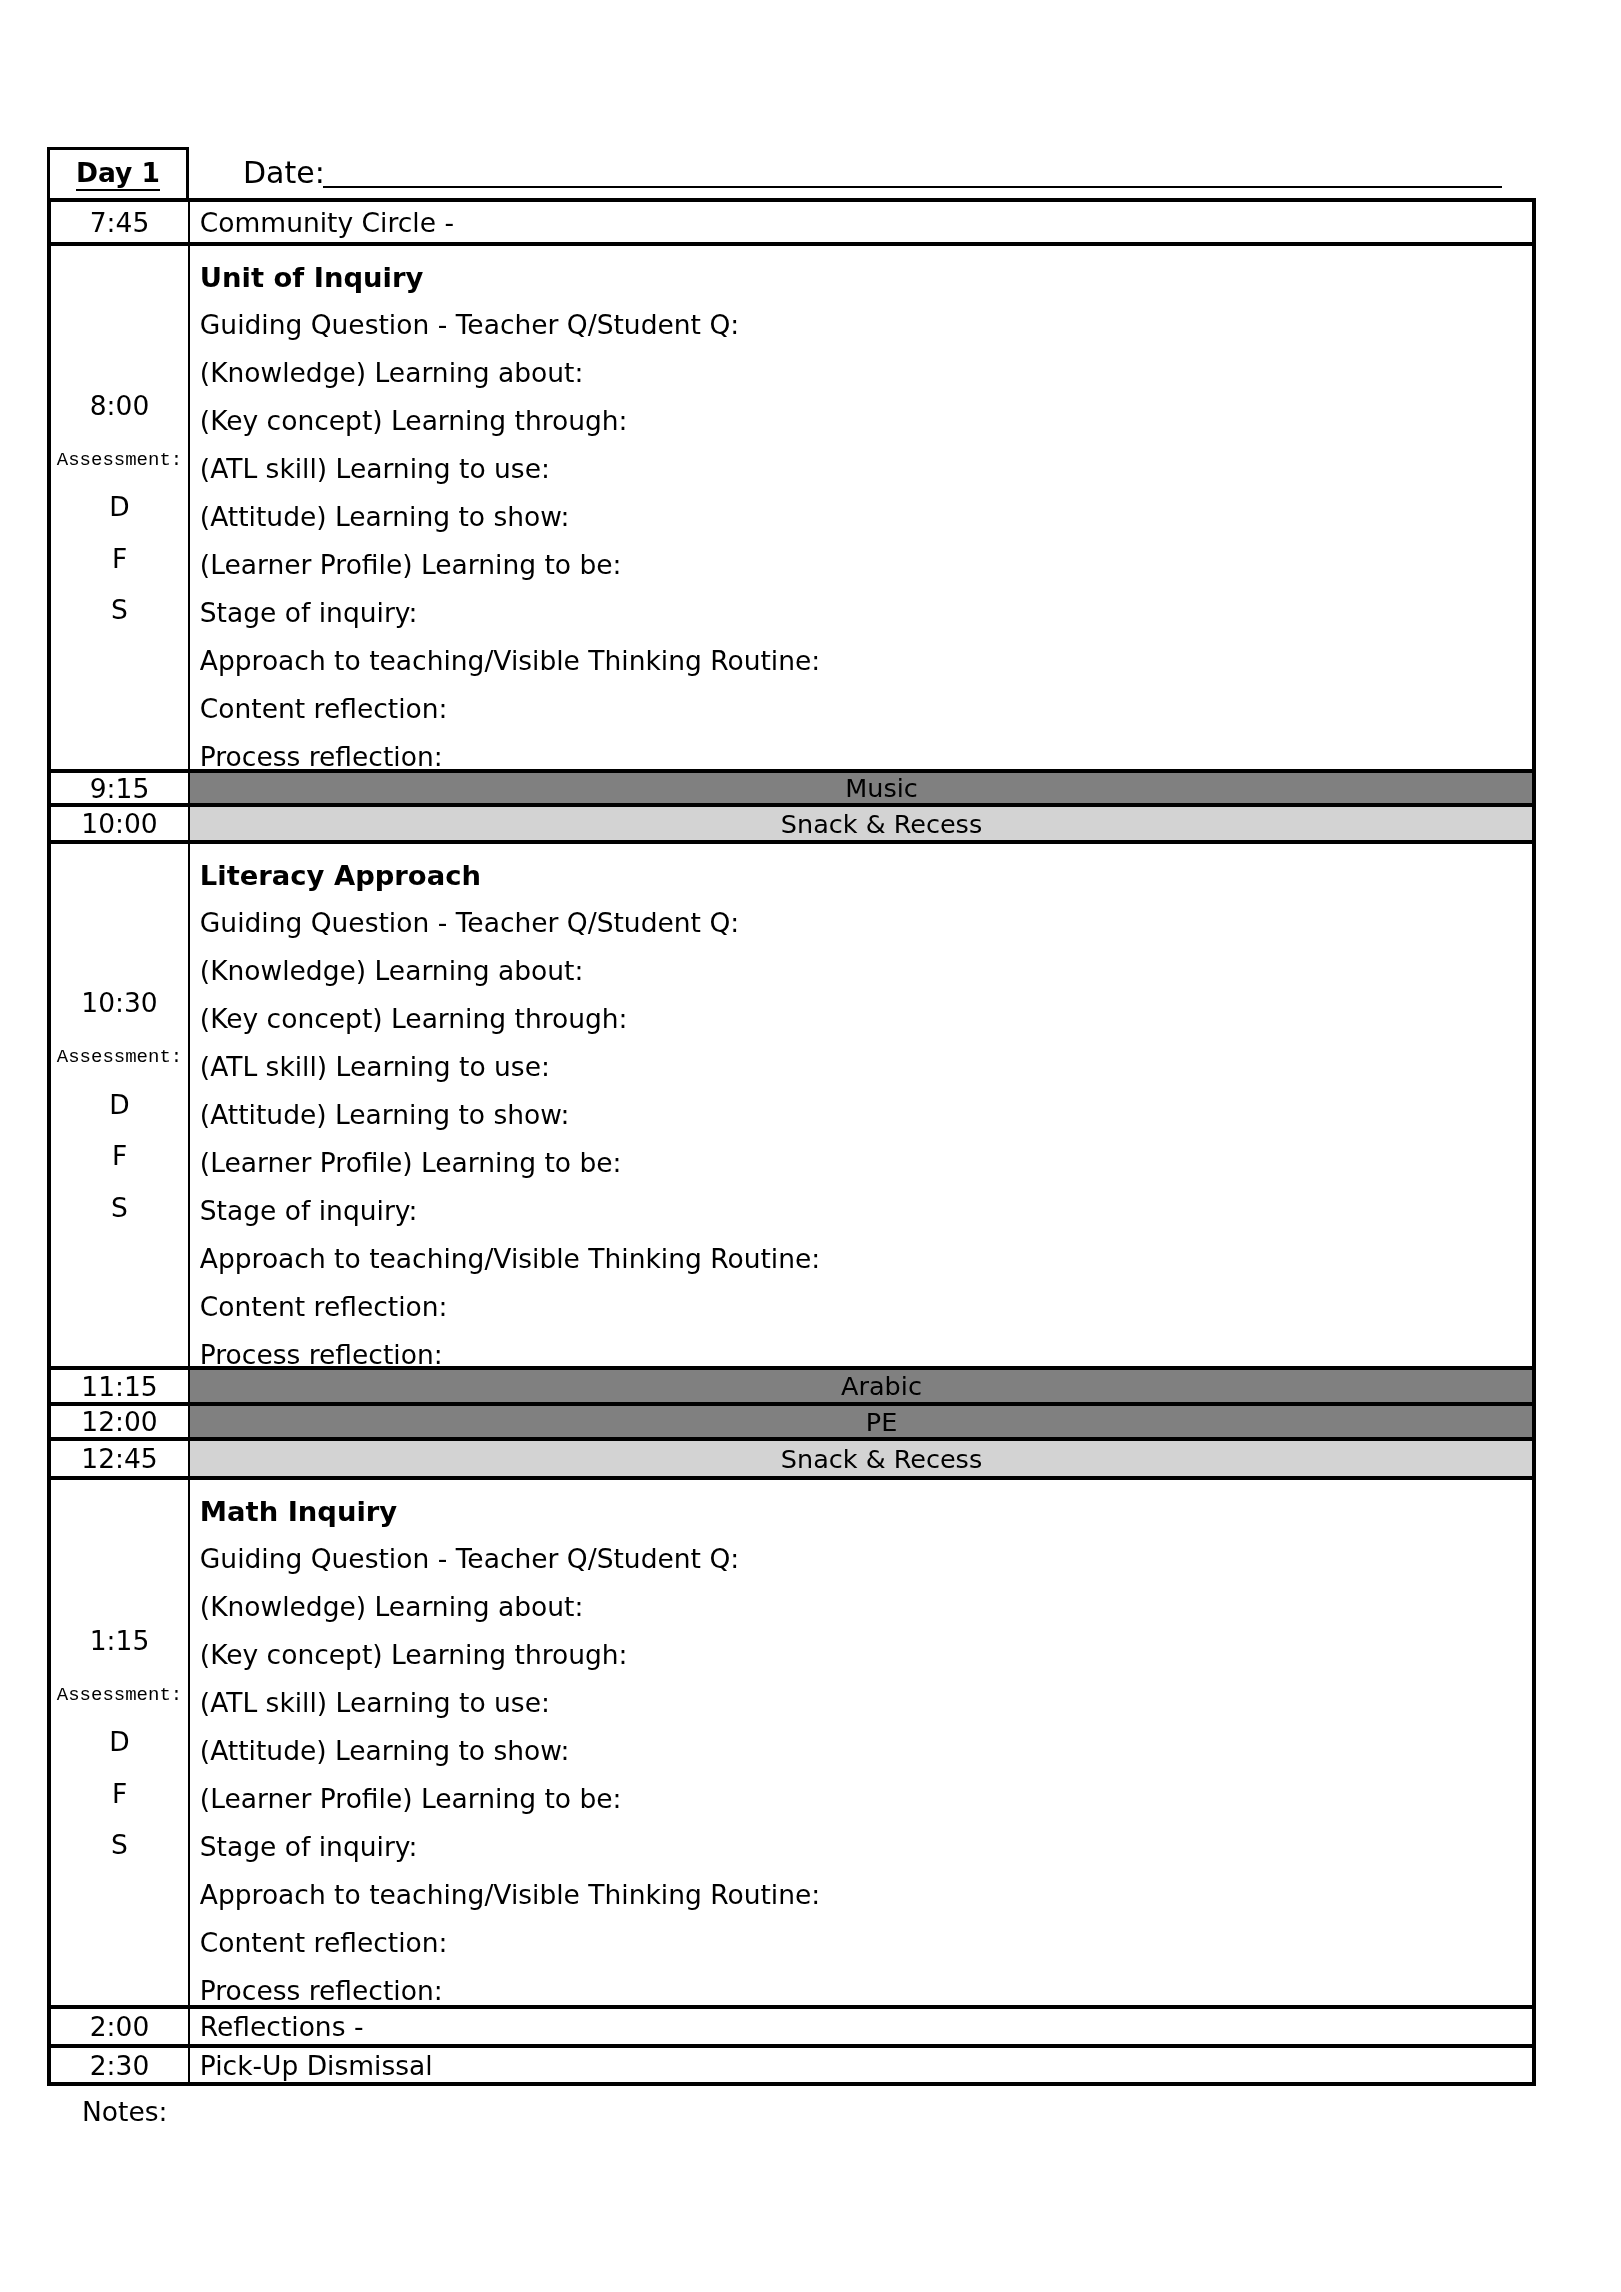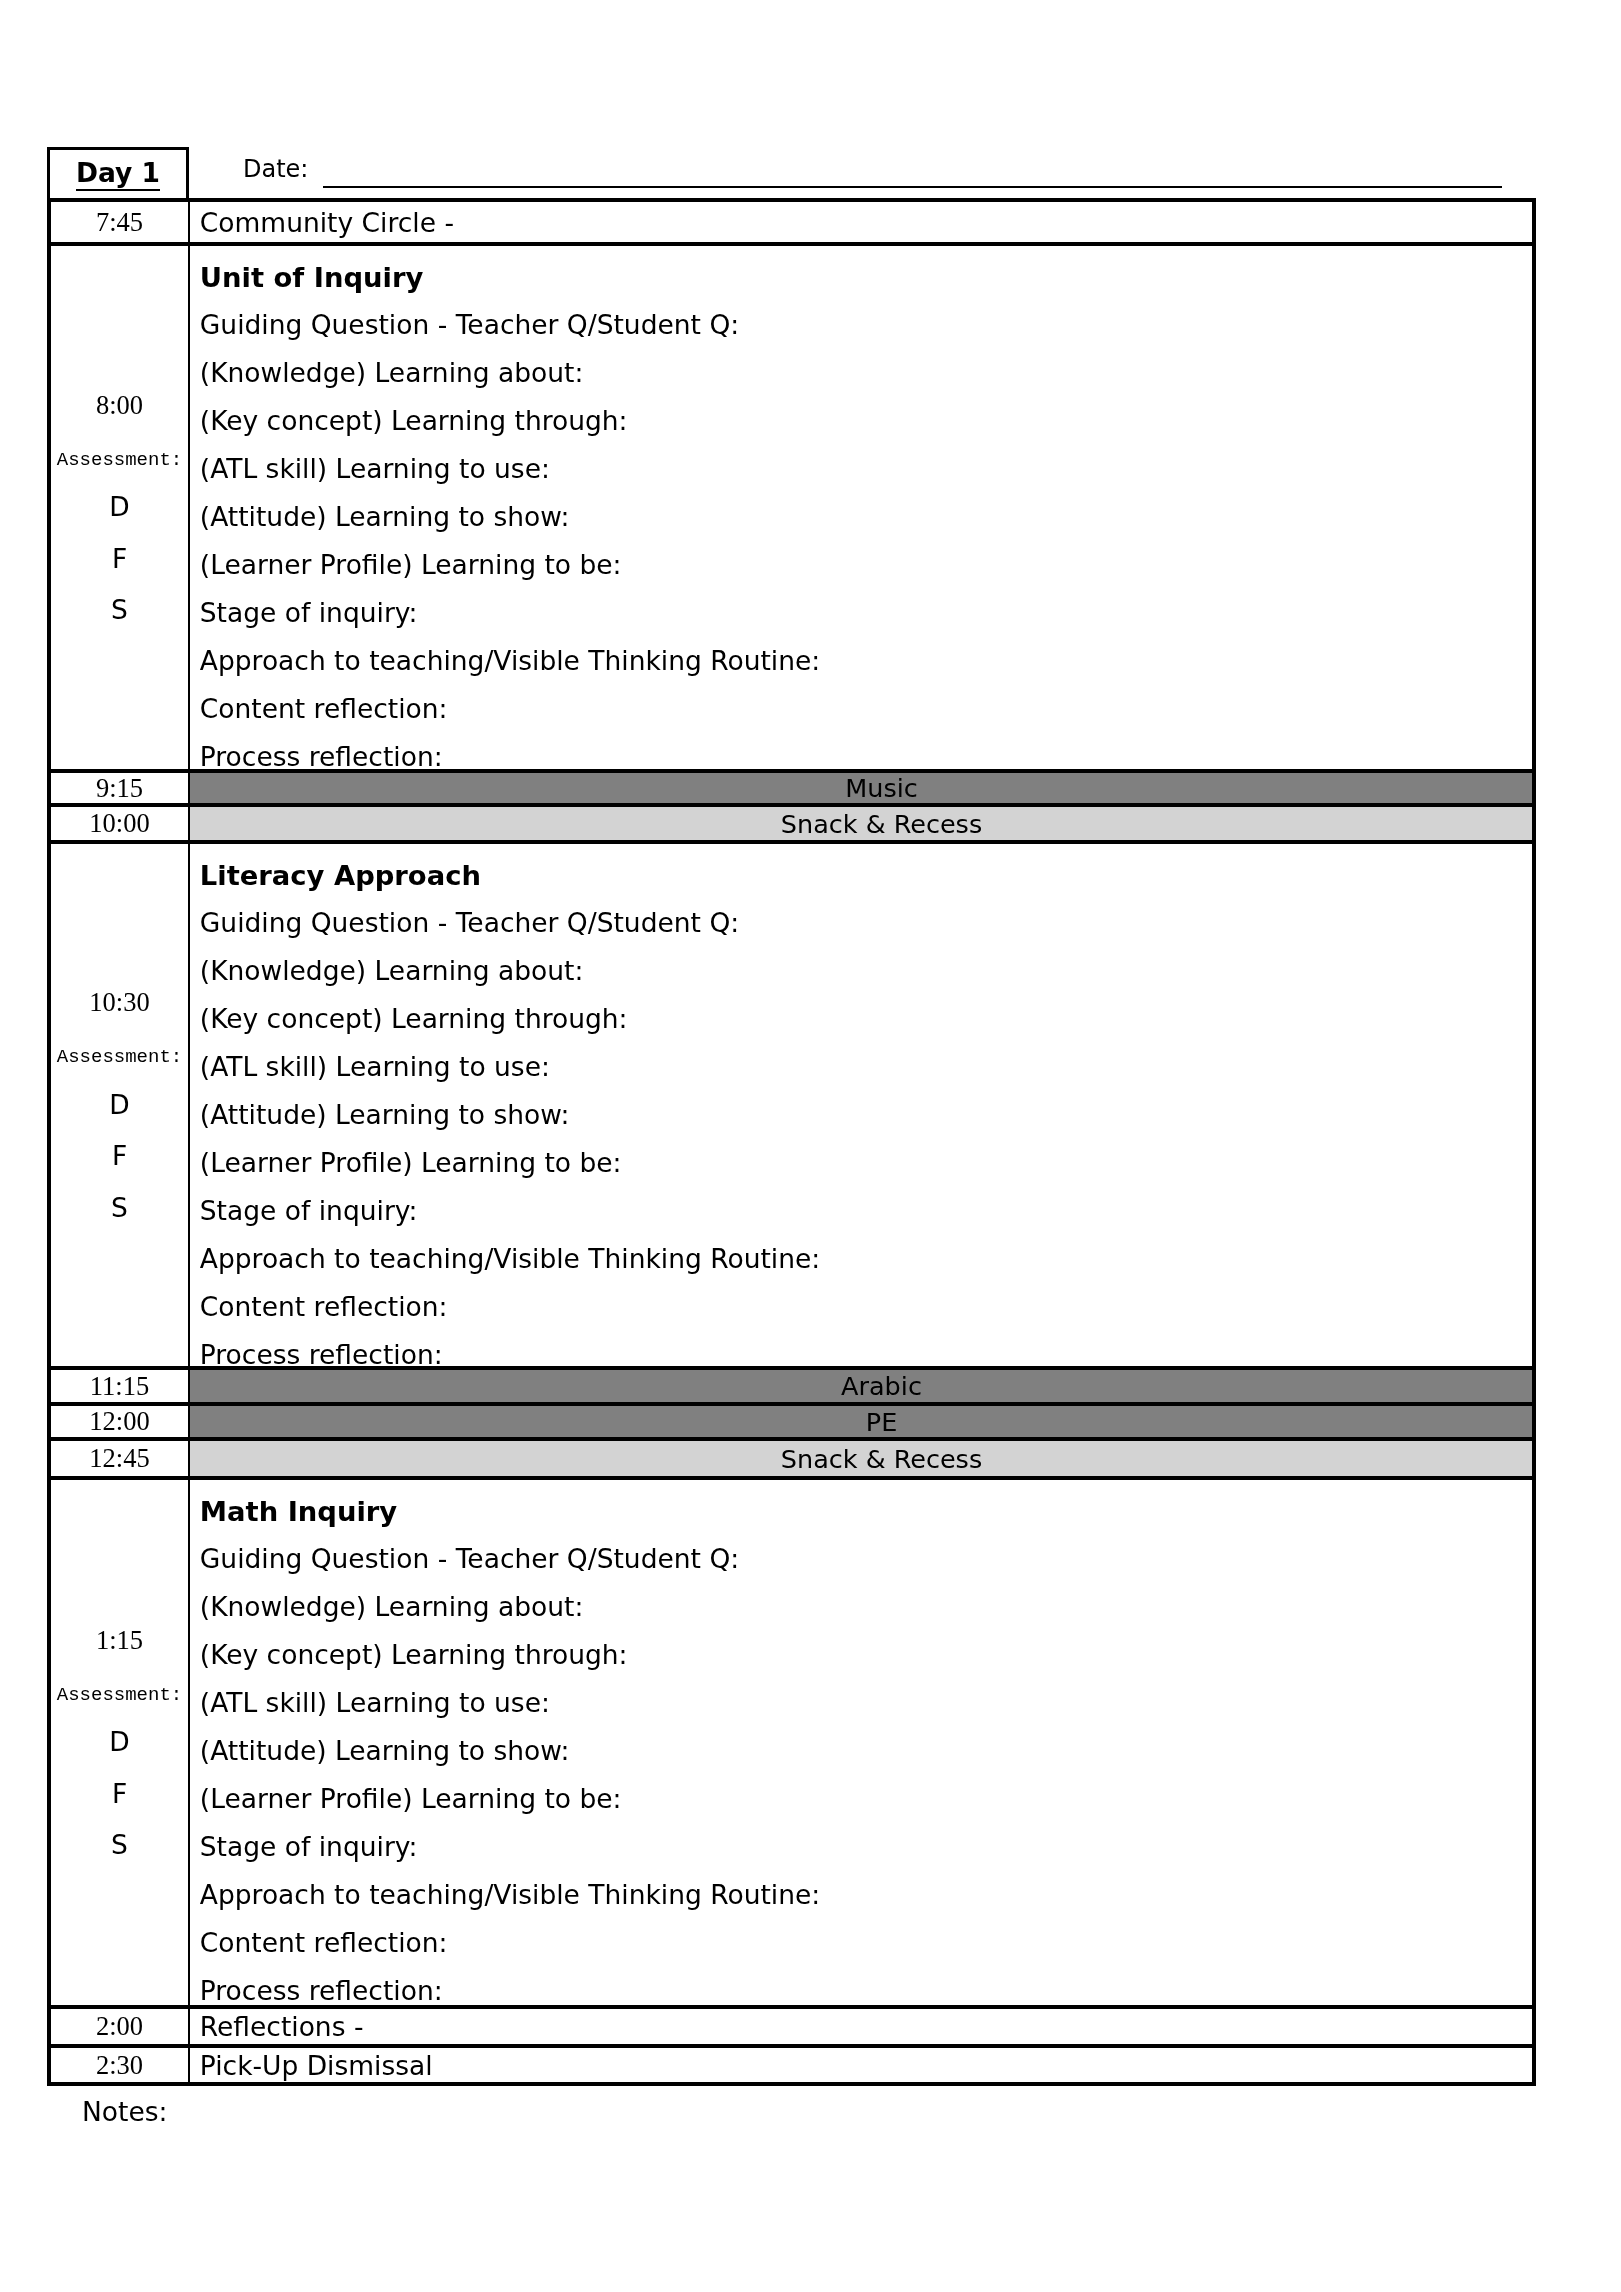--- a/index.html
+++ b/index.html
@@ -18,21 +18,21 @@
   .day-box {
     position:absolute; left:47px; top:147px;
     width:142px; height:51px;
     border:3.9px solid #000; border-bottom:none;
     display:flex; align-items:center; justify-content:center;
     font-size:26.5px;
   }
   .day-box .u { border-bottom:2.9px solid #000; padding-bottom:1px;font-weight:bold; }
   .date-label {
     position:absolute; left:243px; top:155px;
-    font-size:24px;
+    font-size:30px;
   }
   .date-line {
     position:absolute; left:323px; top:157px;
     width:1179px; height:31px;
     border-bottom:2.9px solid #000;
   }
   .notes-label {
     position:absolute; left:82px; top:2096px;
     font-size:26.5px;
   }
@@ -49,21 +49,21 @@
   .row:last-child { border-bottom:none; }
 
   .tcell {
     width:139px; flex-shrink:0;
     border-right:2.9px solid #000;
     display:flex; flex-direction:column;
     align-items:center; justify-content:center;
     text-align:center;
     background:#fff;
   }
-  .tcell .time   { font-size:26.5px;font-family:Liberation Serif, serif; }
+  .tcell .time   { font-size:26.5px; }
   .tcell .assess { font-size:19px; margin-top:28px;font-family:Liberation Mono, monospace; }
   .tcell .mark   { font-size:26.5px; margin-top:20.6px; }
 
   .ccell { flex:1; min-width:0; }
 
   .ccell.simple {
     display:flex; align-items:center;
     padding-left:9.8px; font-size:26.5px;
   }
   .ccell.bandtxt {

